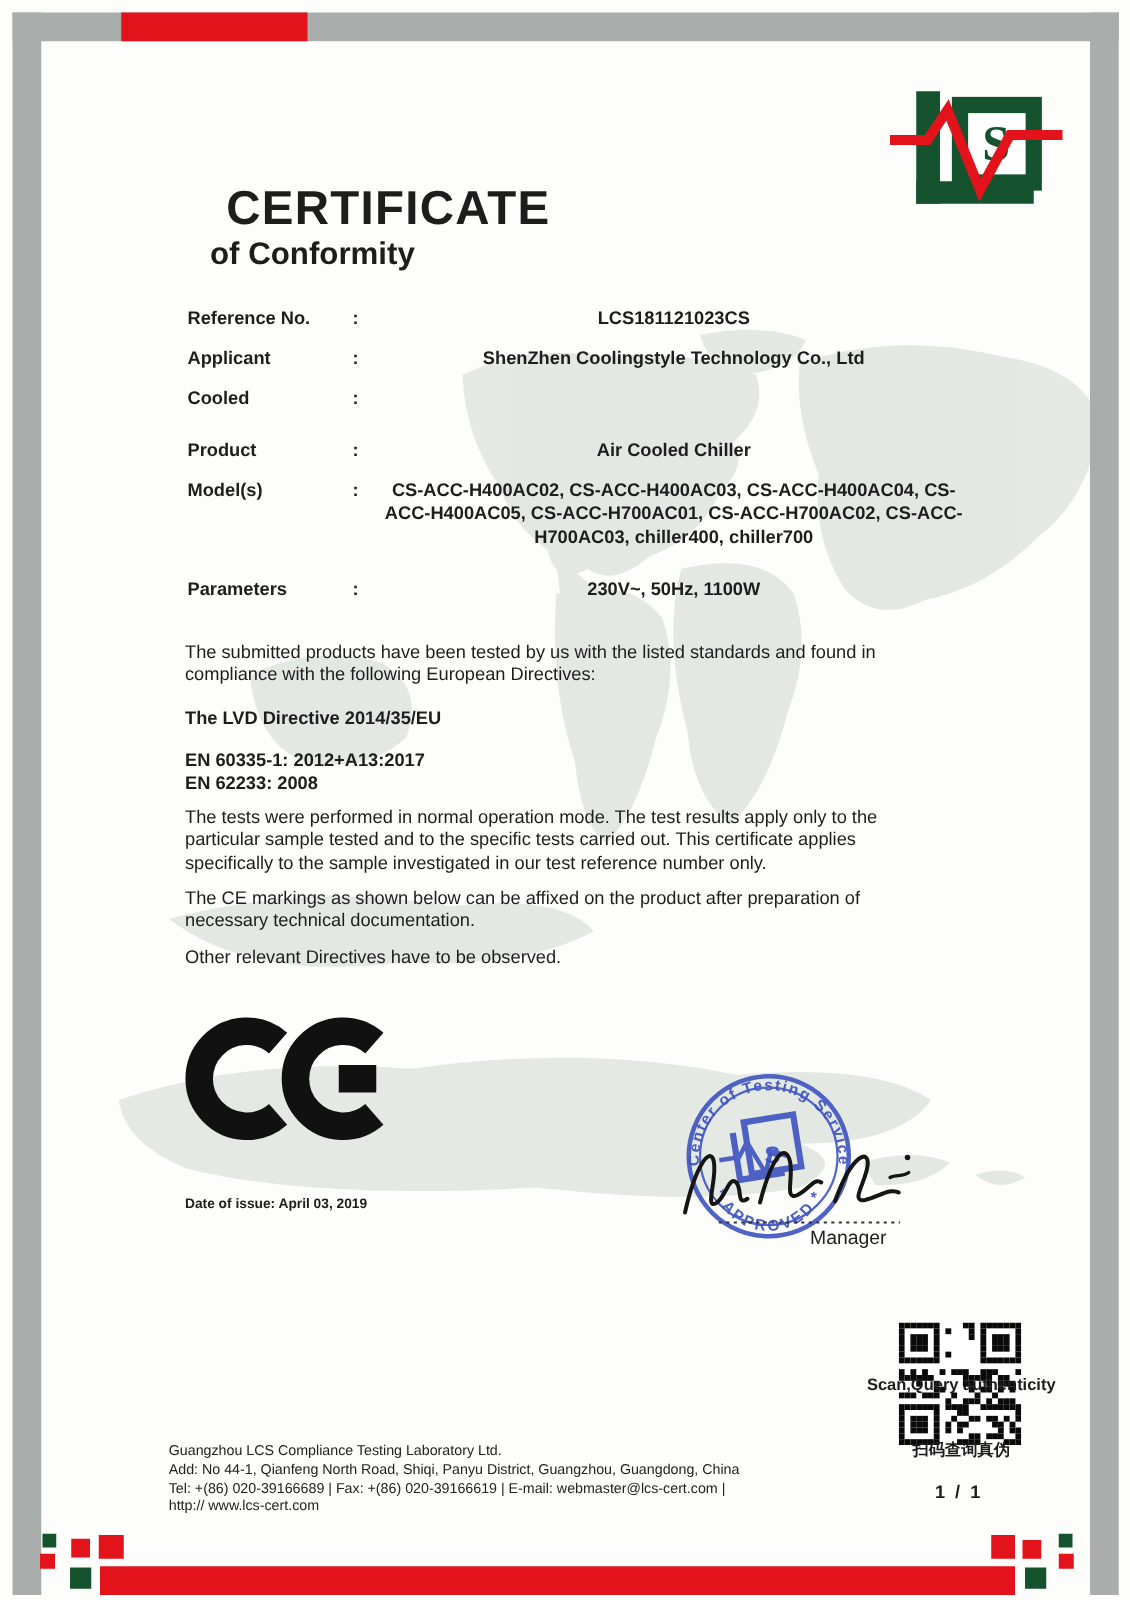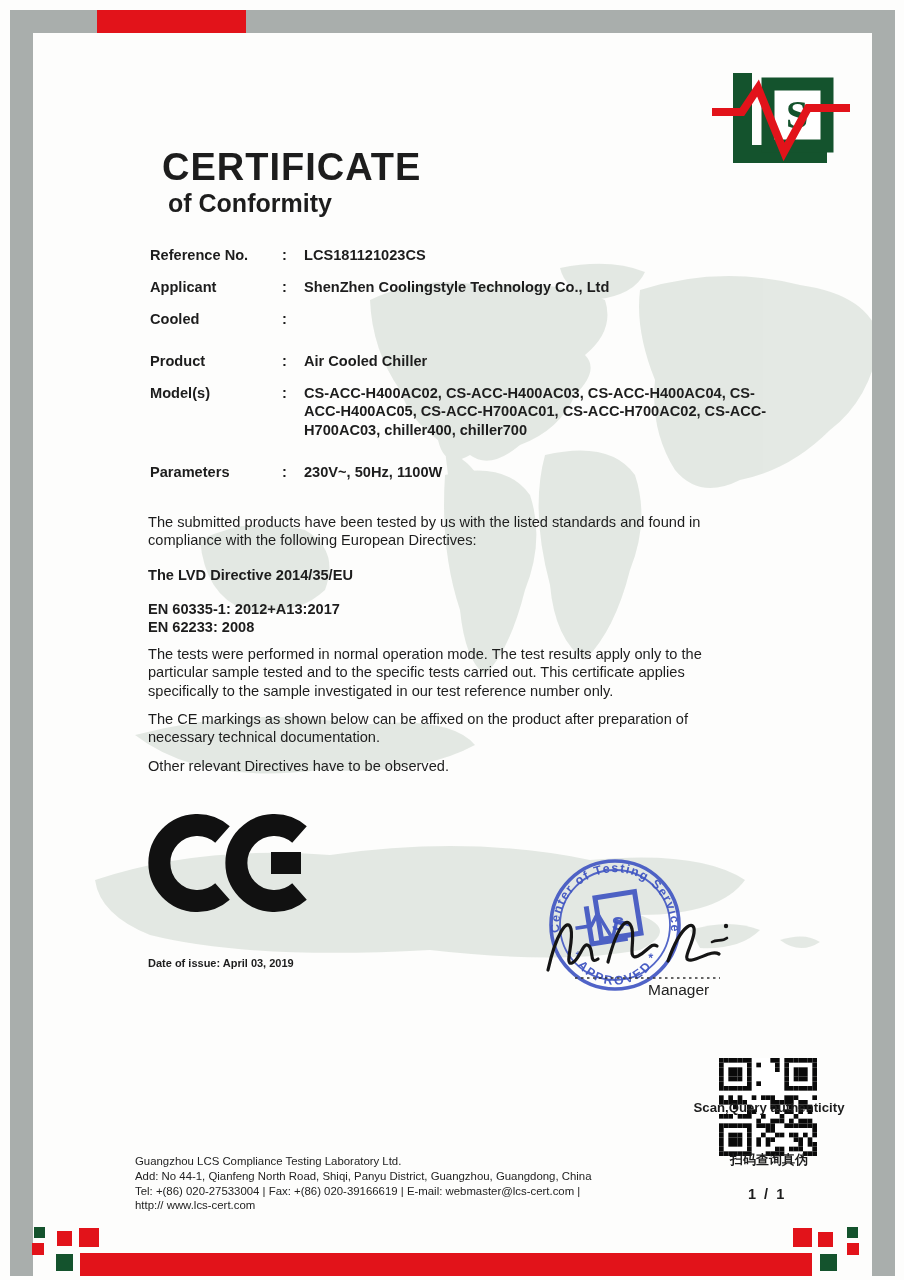--- a/index.html
+++ b/index.html
@@ -18,27 +18,27 @@
   .seg-red-top    { position:absolute; left:97px; top:10px; width:149px; height:23px; background:#e2131a; }
   .seg-red-bottom { position:absolute; left:80px; top:1253px; width:732px; height:23px; background:#e2131a; }
   .sq { position:absolute; }
   .sq.red   { background:#e2131a; }
   .sq.green { background:#14532d; }
   
   .map-bg { position:absolute; left:0; top:0; width:904px; height:1280px; pointer-events:none; }
   
   .logo { position:absolute; left:706px; top:62px; width:150px; height:110px; }
   
-  .title-main { position:absolute; left:162px; top:146px; font-size:38px; font-weight:bold; letter-spacing:1px; }
+  .title-main { position:absolute; left:181px; top:146px; font-size:38px; font-weight:bold; letter-spacing:1px; }
   .title-sub  { position:absolute; left:168px; top:189px; font-size:25px; font-weight:bold; }
   .fields { position:absolute; left:150px; top:246px; width:630px; }
   .frow { display:flex; margin-bottom:14px; font-size:14.6px; font-weight:bold; line-height:1.24; }
   .frow .lbl   { width:132px; flex:none; }
   .frow .colon { width:22px;  flex:none; }
-  .frow .val   { width:470px; }
+  .frow .val   { width:470px;text-align:center; }
   .mb-extra { margin-bottom:24px; }
   .bodytext { position:absolute; left:148px; width:584px; font-size:14.6px; line-height:1.26; }
   .bodytext.bold { font-weight:bold; }
   .ce-mark { position:absolute; left:145px; top:808px; width:170px; height:110px; }
   .date-issue { position:absolute; left:148px; top:957px; font-size:11px; font-weight:bold; }
   .stamp-wrap { position:absolute; left:520px; top:830px; width:260px; height:180px; }
   
   .footer-left { position:absolute; left:135px; top:1154px; font-size:11.4px; line-height:1.3; color:#222; width:470px; }
   .qr-box { position:absolute; left:719px; top:1058px; width:98px; height:98px; background:#fff; }
   .qr-box svg { display:block; }
@@ -409,16 +409,16 @@
         <rect x="20" y="20" width="1" height="1" fill="#0a0a0a"></rect>
       </svg>
   </div>
   <div class="qr-cap-zh">扫码查询真伪</div>
   <div class="qr-cap-en">Scan,Query authenticity</div>
   <div class="page-num">1 / 1</div>
 
   <div class="footer-left">
     <div>Guangzhou LCS Compliance Testing Laboratory Ltd.</div>
     <div>Add: No 44-1, Qianfeng North Road, Shiqi, Panyu District, Guangzhou, Guangdong, China</div>
-    <div>Tel: +(86) 020-27533004  |  Fax: +(86) 020-39166619   |  E-mail: webmaster@lcs-cert.com  |  http:// www.lcs-cert.com</div>
+    <div>Tel: +(86) 020-39166689  |  Fax: +(86) 020-39166619   |  E-mail: webmaster@lcs-cert.com  |  http:// www.lcs-cert.com</div>
   </div>
 
 </div>
 
 </body></html>

